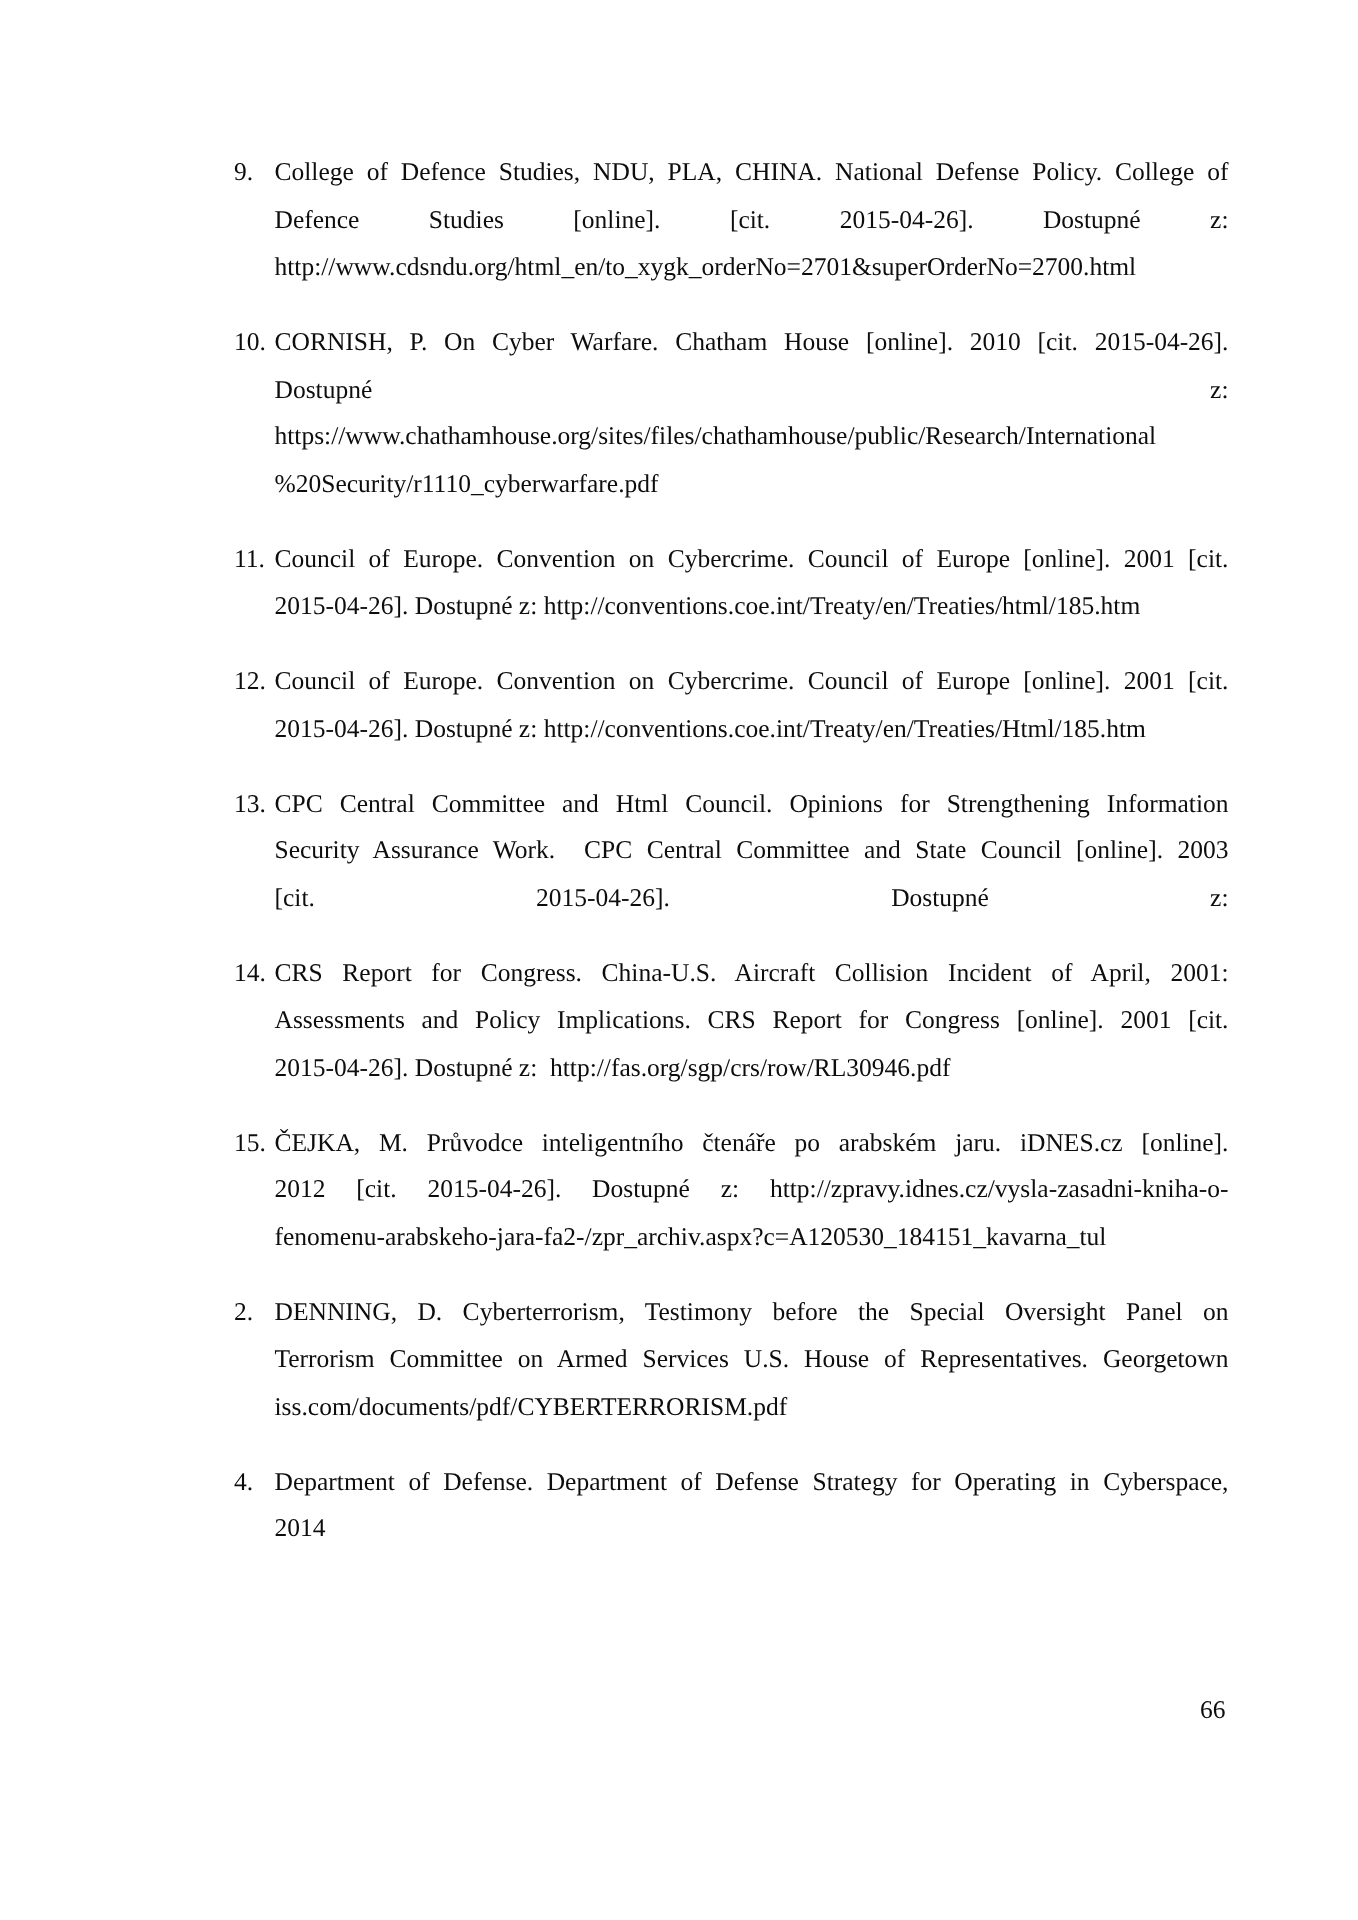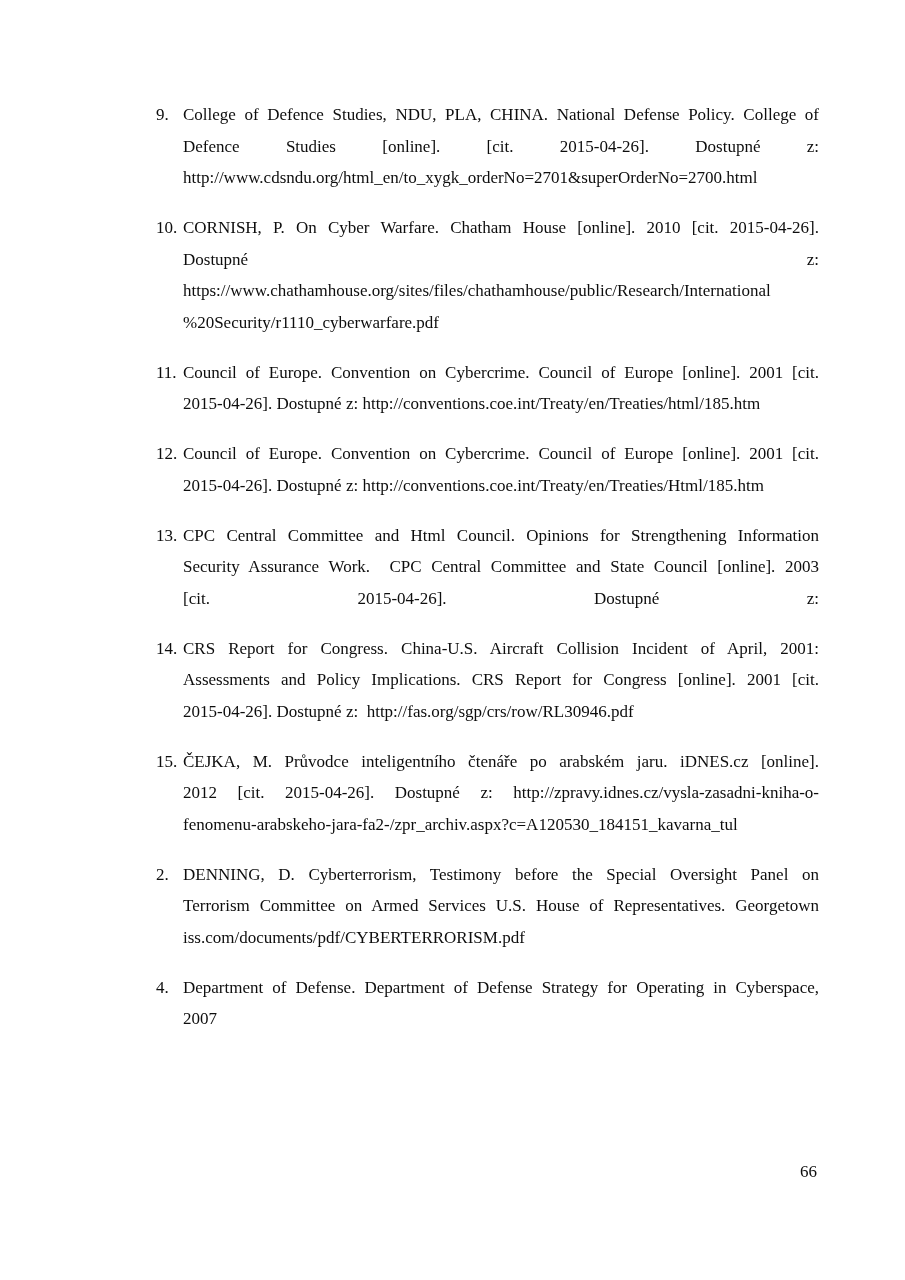--- a/index.html
+++ b/index.html
@@ -48,21 +48,21 @@
   .normal { font-style: normal; }
   .italic { }
   .link {
     font-style: normal;
     text-underline-offset: 2px;
     color: inherit;
     cursor: pointer;
   }
   .pagenum {
     position: absolute;
-    top: 1156px;
+    top: 1124px;
     right: 88px;
     line-height: 31.5px;
     text-align: right;
   }
 </style>
 </head>
 <body>
 
 <div class="page">
   <ol class="refs">
@@ -109,17 +109,17 @@
       </li>
       <li class="ref">
         <span class="num">2.</span>
         <div class="line fill"><span class="normal">DENNING, D. Cyberterrorism, Testimony before the Special Oversight Panel on</span></div>
         <div class="line fill"><span class="normal">Terrorism Committee on Armed Services U.S. House of Representatives. </span><span class="italic">Georgetown</span></div>
         <div class="line"><span class="link">iss.com/documents/pdf/CYBERTERRORISM.pdf</span></div>
       </li>
       <li class="ref">
         <span class="num">4.</span>
         <div class="line fill"><span class="normal">Department of Defense. Department of Defense Strategy for Operating in Cyberspace,</span></div>
-        <div class="line"><span class="normal">2007</span></div>
+        <div class="line"><span class="normal">2014</span></div>
       </li>
     </ol>
   <div class="pagenum">66</div>
 </div>
 
 </body></html>

